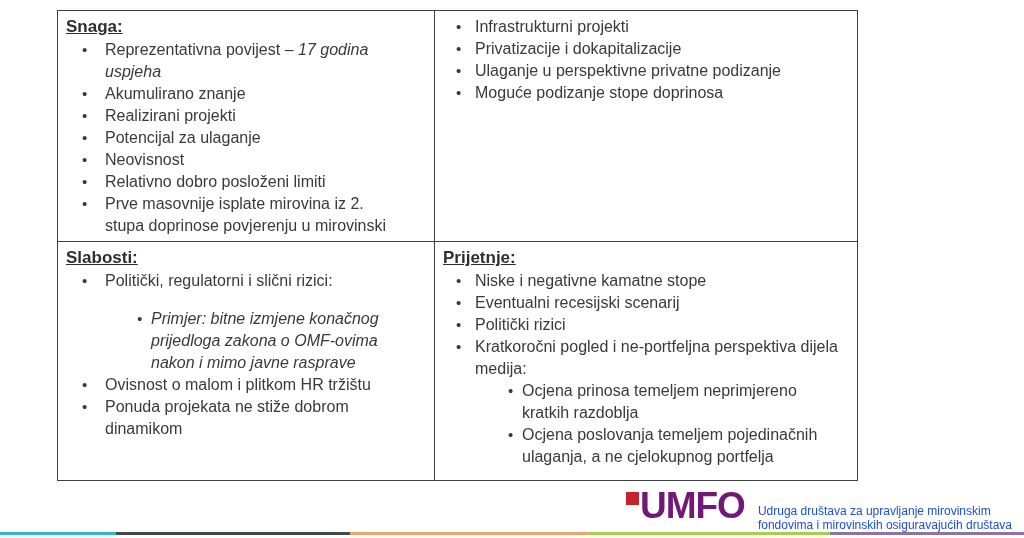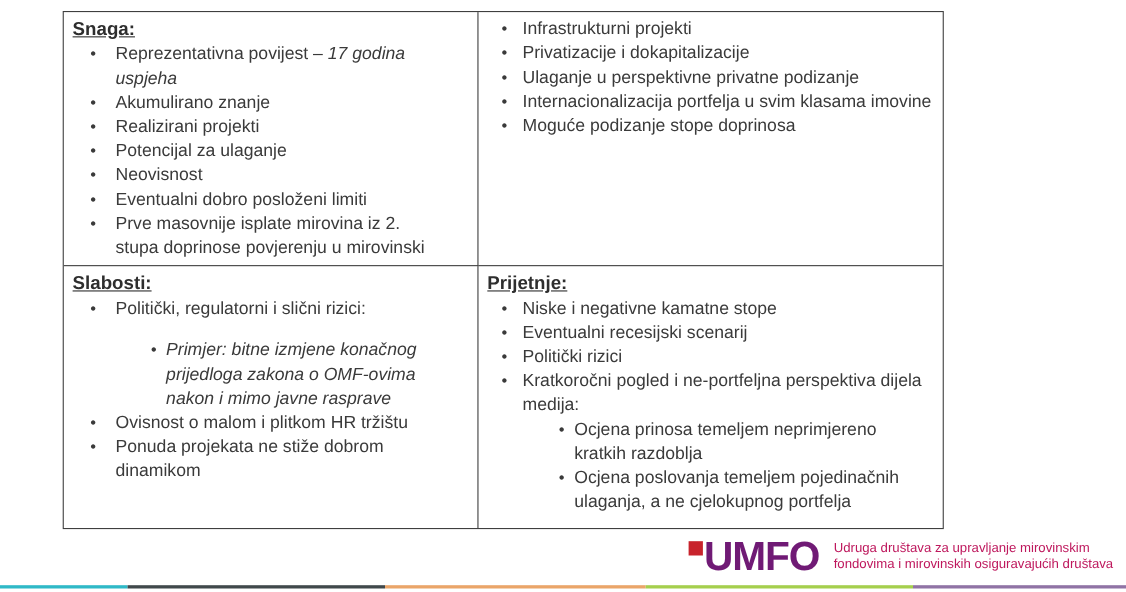--- a/index.html
+++ b/index.html
@@ -69,23 +69,23 @@
     letter-spacing:-1px;
     line-height:38px;
     color:#701a75;
   }
   .logo-square {
     position:absolute; left:0; top:5px;
     width:13px; height:13px;
     background:#c8232c;
   }
   .tagline {
-    margin-left:13px; margin-top:4px;
+    margin-left:13px; margin-top:17px;
     font-size:12px; line-height:14px;
-    color:#be185d;
+    color:#1d4ed8;
     white-space:nowrap;
   }
 
   
   .bottom-strip {
     position:absolute; left:0; bottom:3px;
     width:1024px; height:3px;
     display:flex;
   }
   .bottom-strip .seg { height:100%; }
@@ -98,31 +98,30 @@
   <div class="swot-table">
 
     <div class="cell col-left b-right b-bottom">
       <div class="q-title">Snaga:</div>
       <ul class="q-list">
         <li><span>Reprezentativna povijest – </span><em>17 godina uspjeha</em></li>
         <li>Akumulirano znanje</li>
         <li>Realizirani projekti</li>
         <li>Potencijal za ulaganje</li>
         <li>Neovisnost</li>
-        <li>Eventualni dobro posloženi limiti</li>
+        <li>Relativno dobro posloženi limiti</li>
         <li>Prve masovnije isplate mirovina iz 2. stupa doprinose povjerenju u mirovinski sustav</li>
       </ul>
     </div>
 
     <div class="cell col-right b-bottom">
       <ul class="q-list">
         <li>Infrastrukturni projekti</li>
         <li>Privatizacije i dokapitalizacije</li>
         <li>Ulaganje u perspektivne privatne podizanje</li>
-        <li>Internacionalizacija portfelja u svim klasama imovine</li>
         <li>Moguće podizanje stope doprinosa</li>
       </ul>
     </div>
 
     <div class="cell col-left b-right">
       <div class="q-title">Slabosti:</div>
       <ul class="q-list">
         <li>Politički, regulatorni i slični rizici:</li>
         <li class="sub italic">Primjer: bitne izmjene konačnog prijedloga zakona o OMF-ovima nakon i mimo javne rasprave</li>
         <li>Ovisnost o malom i plitkom HR tržištu</li>

